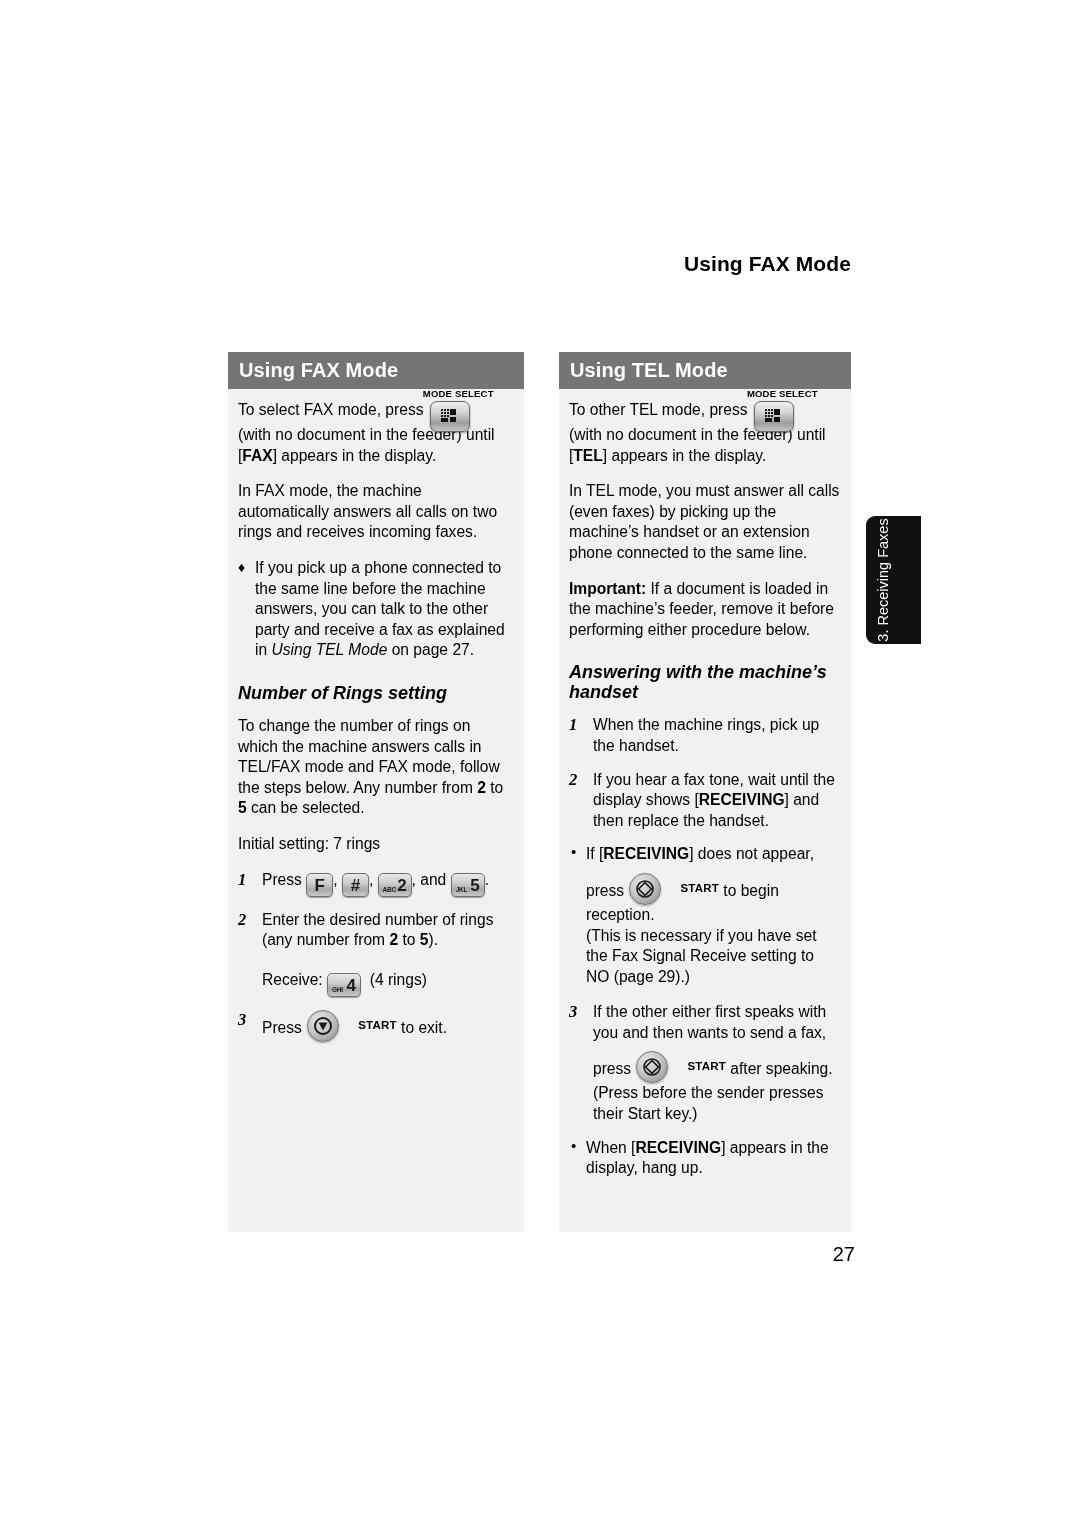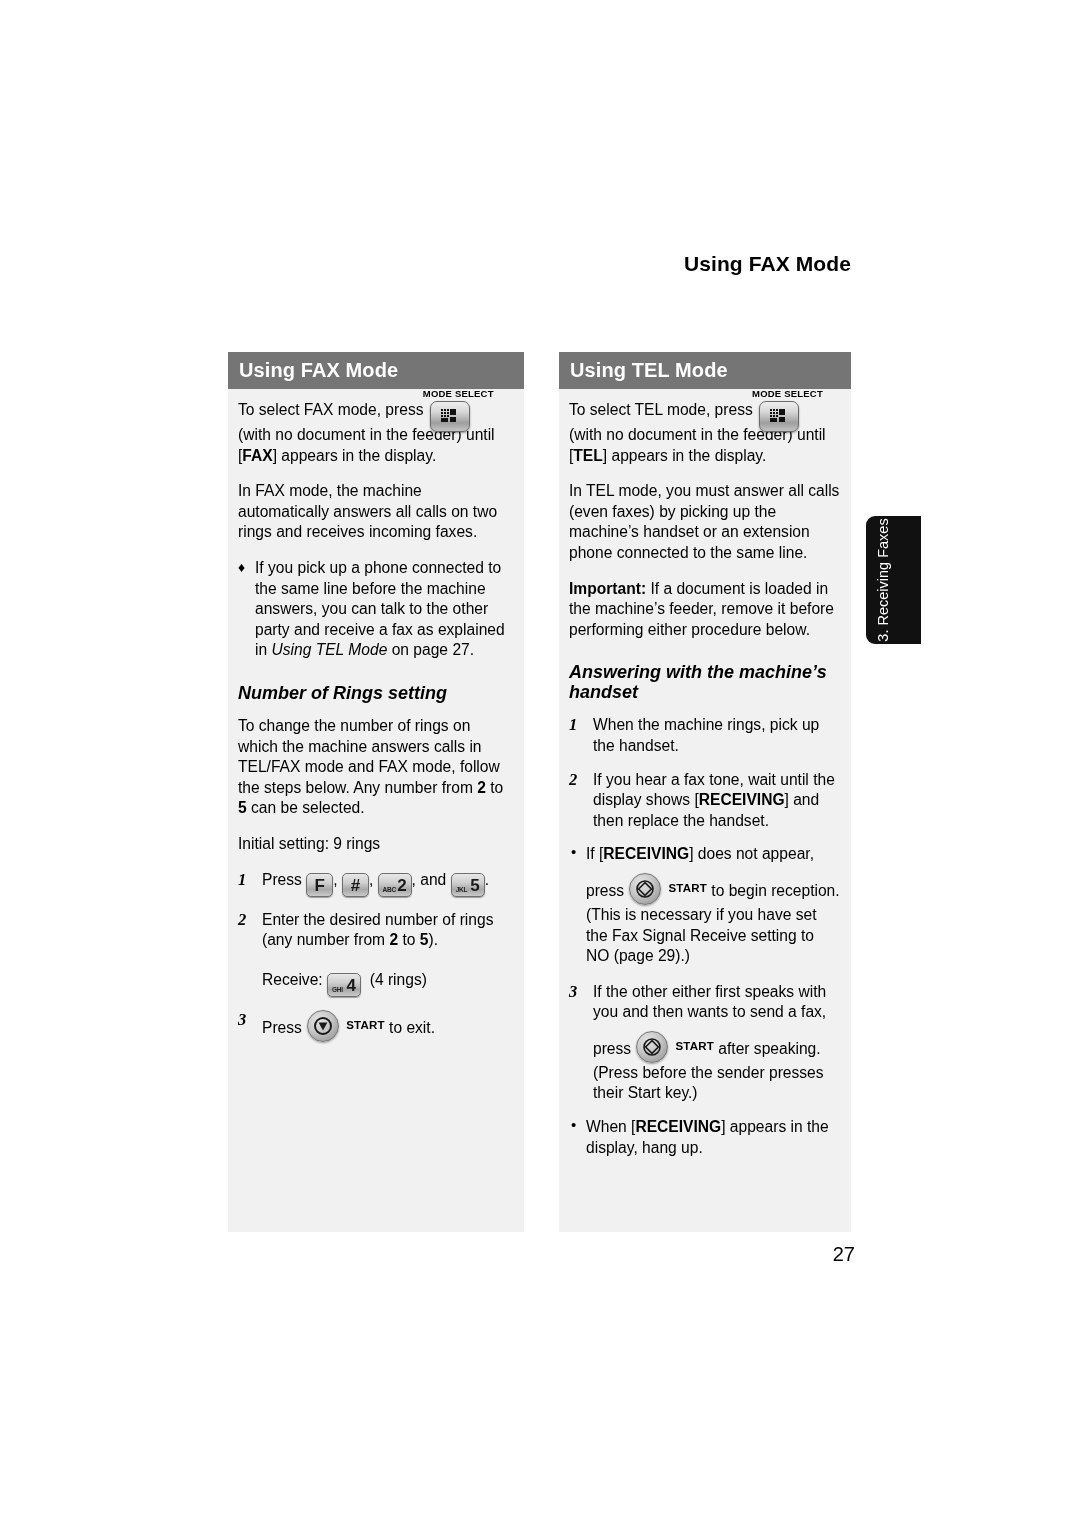--- a/index.html
+++ b/index.html
@@ -180,21 +180,21 @@
     background: radial-gradient(circle at 36% 30%, #e5e5e5 0%, #c6c6c6 45%, #9a9a9a 85%, #b5b5b5 100%);
     box-shadow: 0 1px 2px rgba(0,0,0,.35);
     margin: 0 1px;
   }
   .roundkey svg { position: absolute; left: 6px; top: 6px; }
   .keycap {
     font-size: 11.5px;
     font-weight: bold;
     vertical-align: 4px;
     letter-spacing: 0.2px;
-    margin-left: 6px;
+    margin-left: 18px;
   }
 
   
   .side-tab {
     position: absolute;
     left: 866px;
     top: 516px;
     width: 55px;
     height: 128px;
     background: #111111;
@@ -272,21 +272,21 @@
       <span class="mk">♦</span>
       <span>If you pick up a phone connected to the same line before the machine answers, you can talk to the other party and receive a fax as explained in </span><i>Using TEL Mode</i><span> on page 27.</span>
     </div>
 
     <div class="sub-head">Number of Rings setting</div>
 
     <p>
       <span>To change the number of rings on which the machine answers calls in TEL/FAX mode and FAX mode, follow the steps below. Any number from </span><b>2</b><span> to </span><b>5</b><span> can be selected.</span>
     </p>
 
-    <p>Initial setting: 9 rings</p>
+    <p>Initial setting: 7 rings</p>
 
     <div class="step">
       <span class="num">1</span>
       <span>Press</span>
       <span class="key"><span class="big">F</span></span><span>,</span>
       <span class="key"><span class="big">#</span></span><span>,</span>
       <span class="key alpha"><span class="sml">ABC</span><span class="big">2</span></span><span>, and</span>
       <span class="key alpha"><span class="sml">JKL</span><span class="big">5</span></span><span>.</span>
     </div>
 
@@ -315,21 +315,21 @@
     </div>
 
   </div>
 </div>
 
 <div class="panel panel-right">
   <div class="panel-header">Using TEL Mode</div>
   <div class="panel-body">
 
     <p class="tight">
-      <span>To select TEL mode, press</span>
+      <span>To other TEL mode, press</span>
       <span class="modekey-wrap">
         <span class="modekey-label">MODE SELECT</span>
         <span class="modekey"></span>
         <svg class="grid-icon" viewBox="0 0 15 13">
           <rect x="0" y="0" width="2" height="2" fill="#111"></rect>
             <rect x="3" y="0" width="2" height="2" fill="#111"></rect>
             <rect x="6" y="0" width="2" height="2" fill="#111"></rect>
           <rect x="0" y="3" width="2" height="2" fill="#111"></rect>
             <rect x="3" y="3" width="2" height="2" fill="#111"></rect>
             <rect x="6" y="3" width="2" height="2" fill="#111"></rect>

